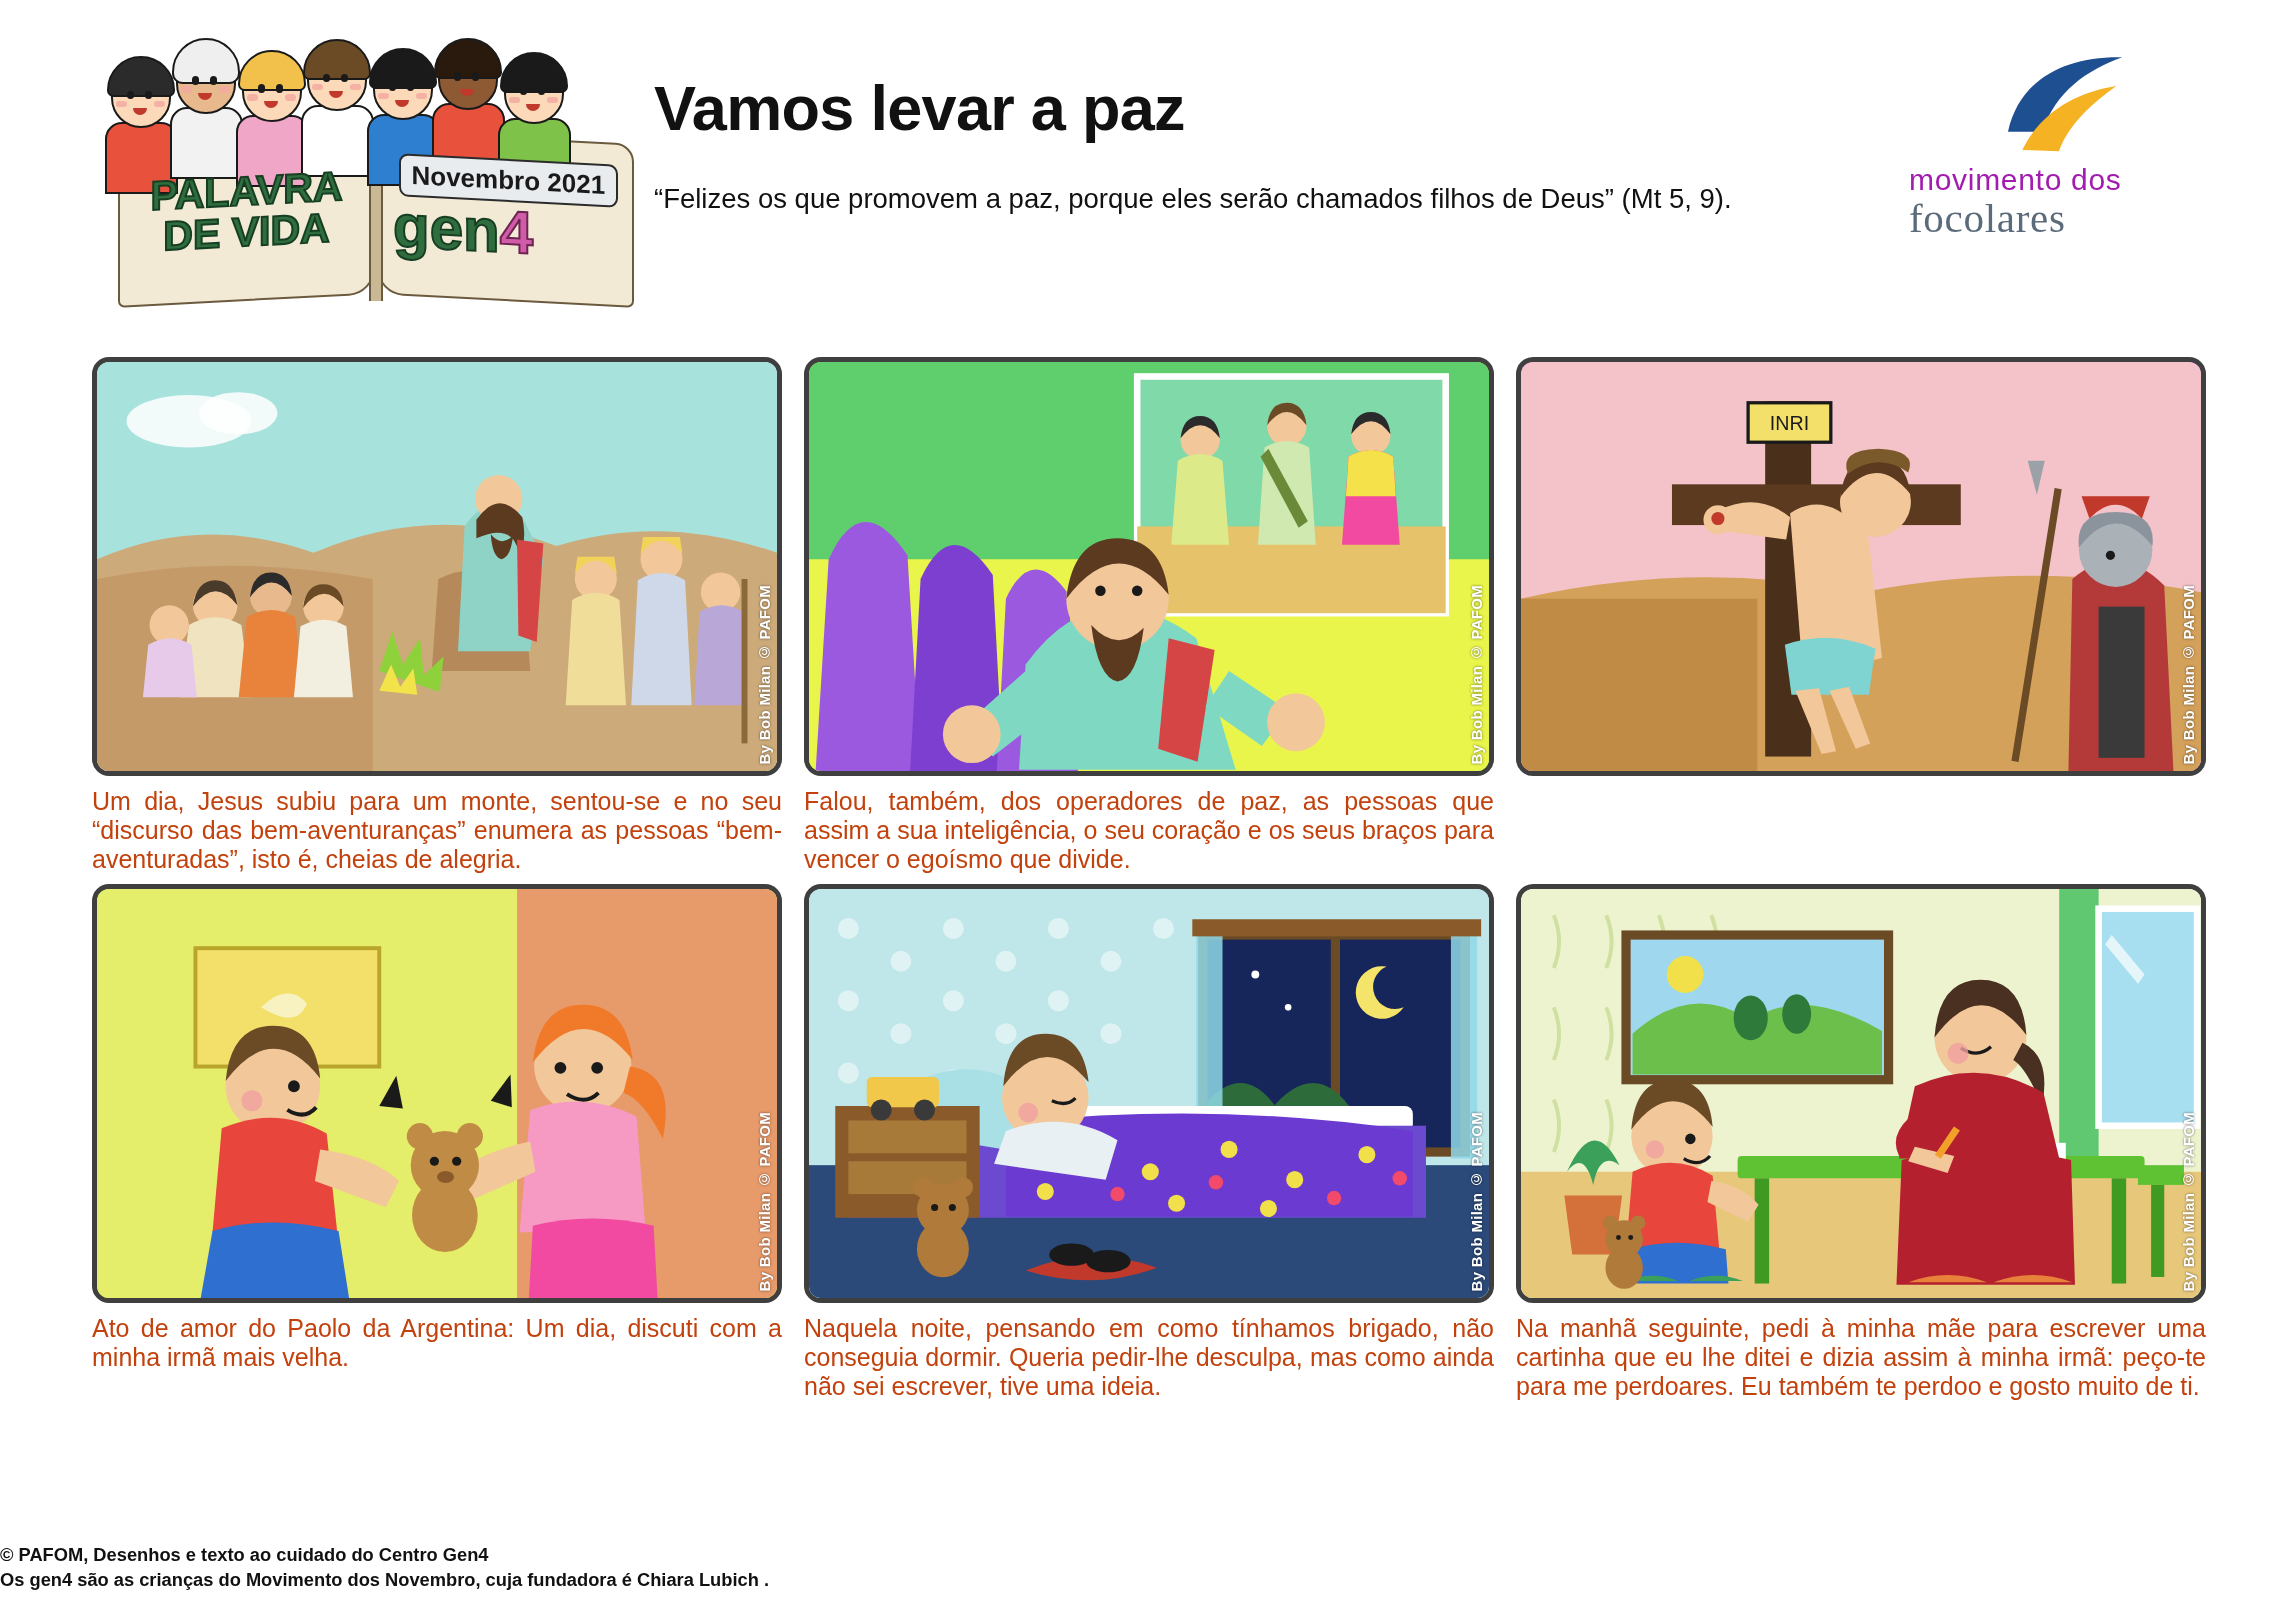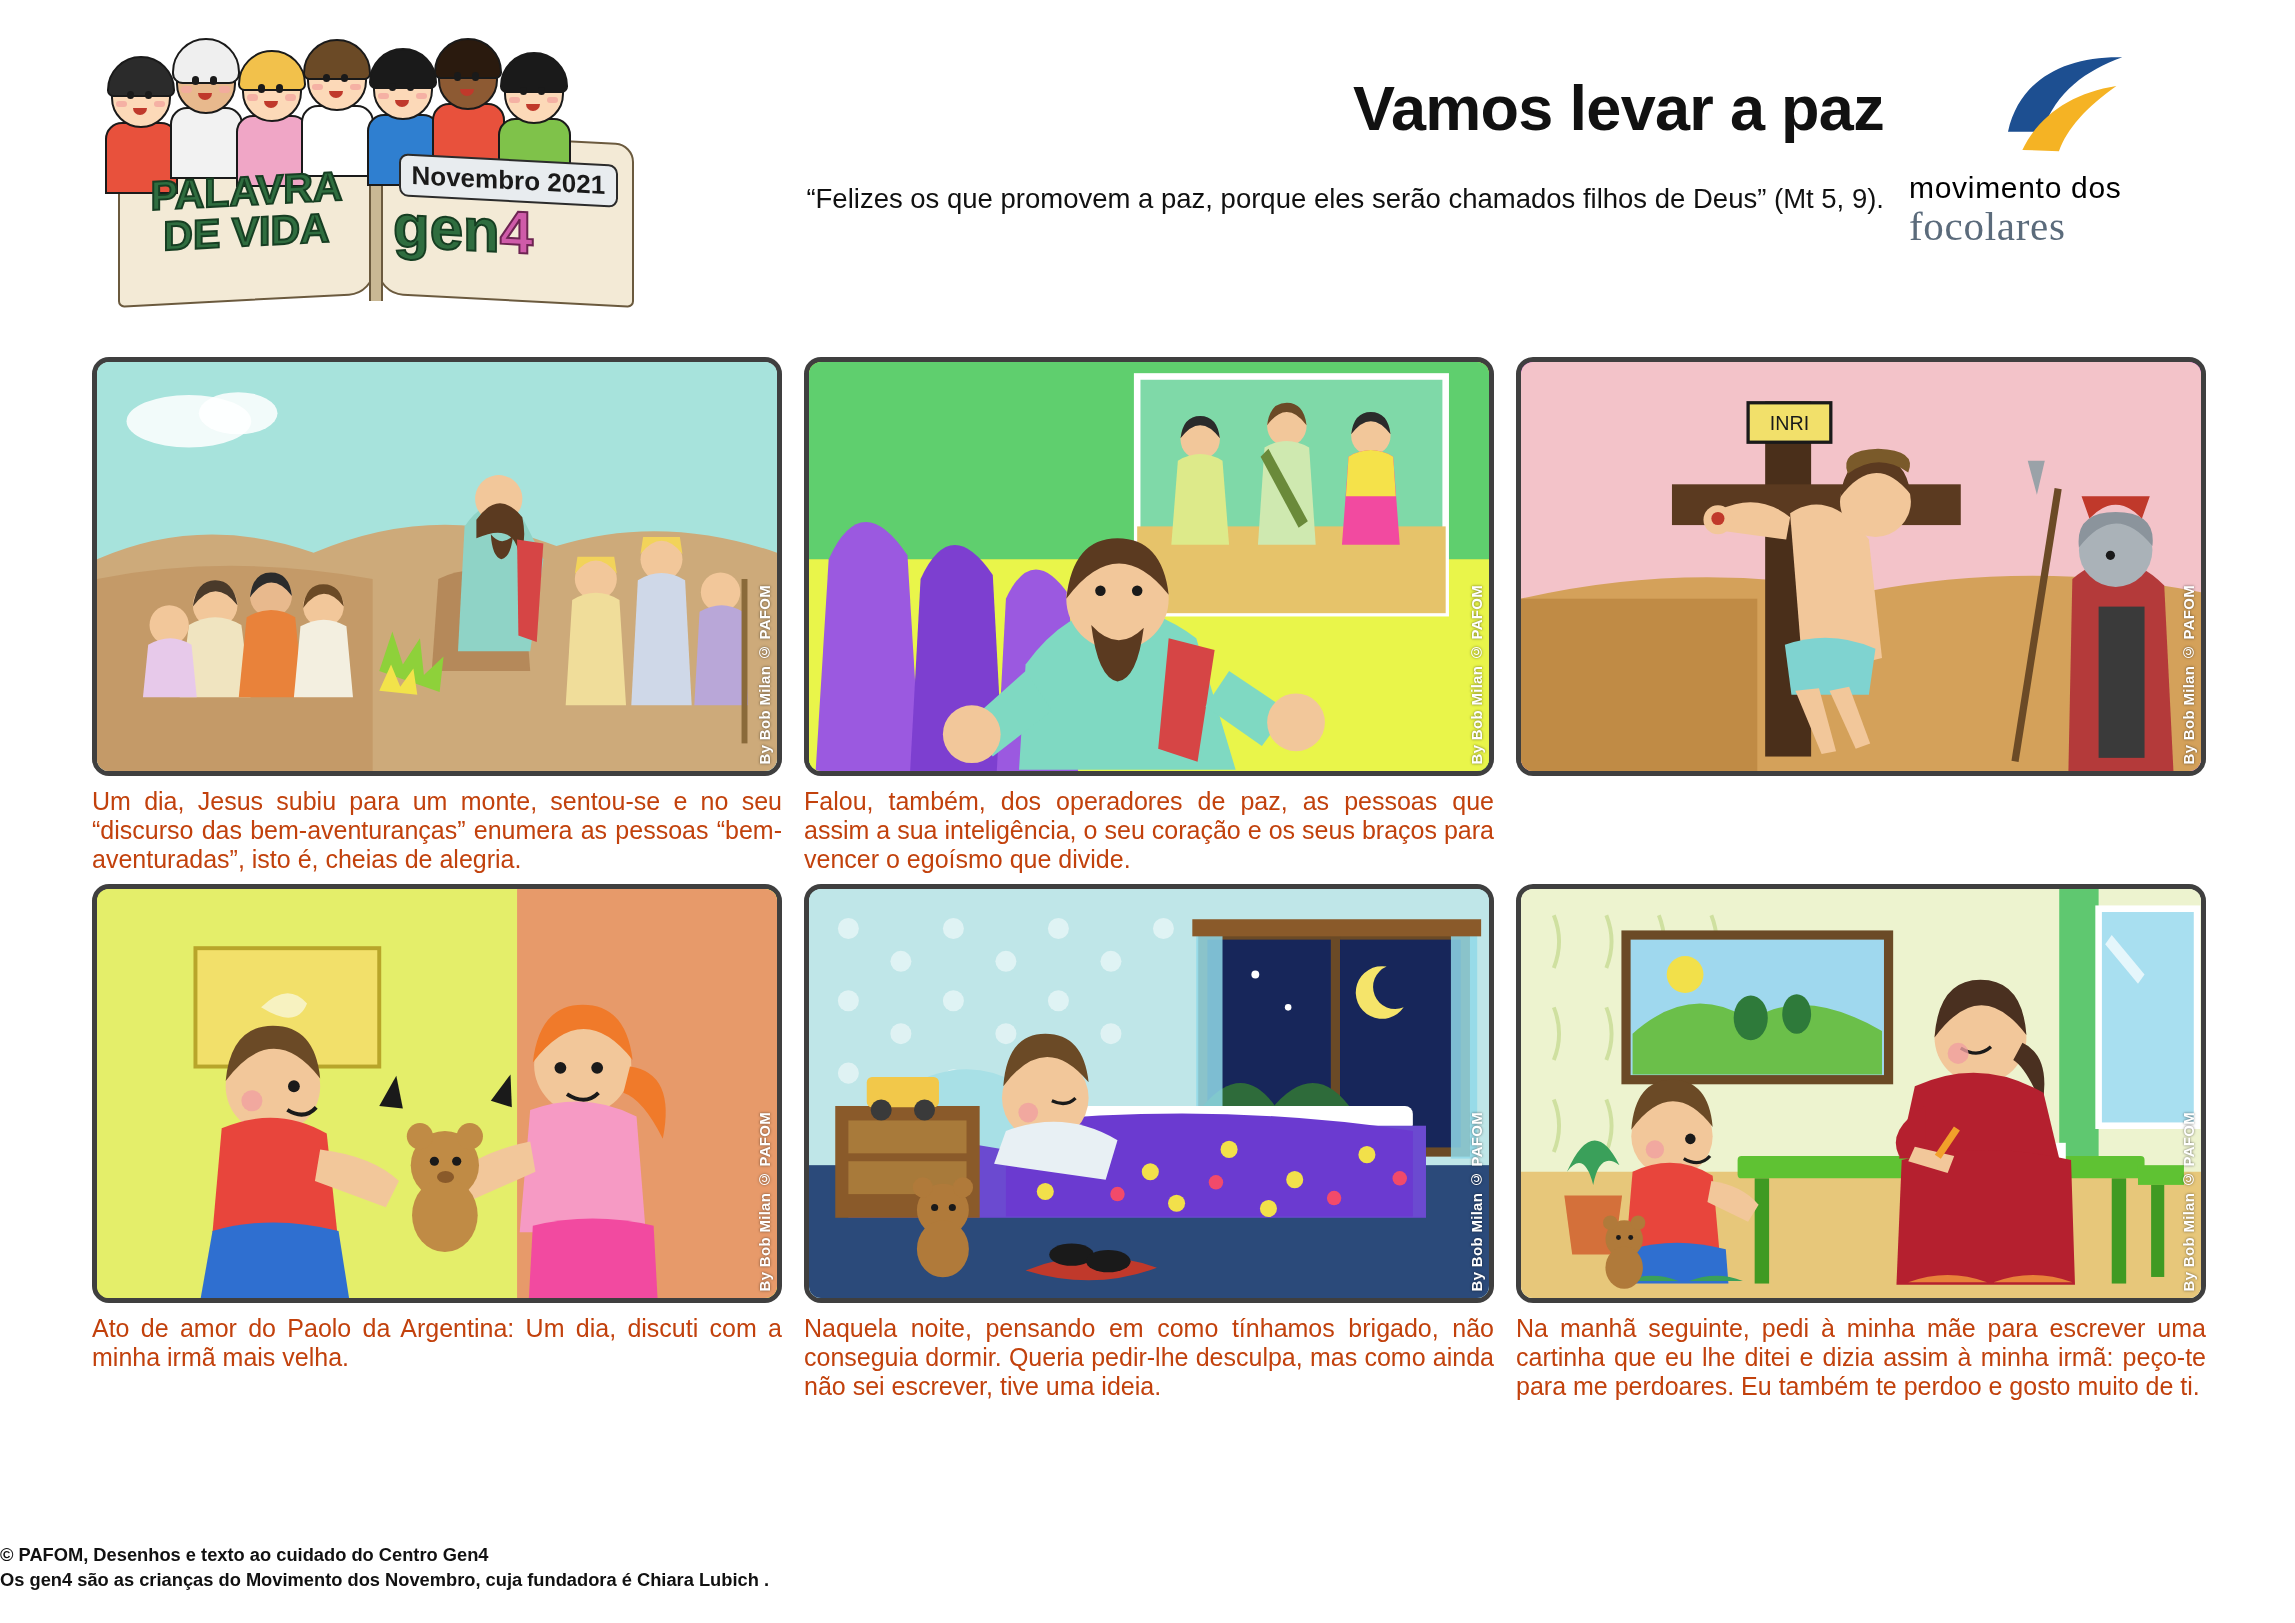--- a/index.html
+++ b/index.html
@@ -196,21 +196,21 @@
     color: #cf5ba9;
     -webkit-text-stroke: 2px #6d2452;
     font-size: 60px;
   }
 
   .title-block {
     position: absolute;
     left: 654px;
     top: 72px;
     width: 1230px;
-    text-align: right;
+    text-align: left;
   }
   .main-title {
     font-size: 63px;
     font-weight: bold;
     letter-spacing: -0.7px;
     color: #111;
     margin: 0;
     font-family: "Liberation Sans", sans-serif;
   }
   .verse {
@@ -228,23 +228,23 @@
     text-align: left;
   }
   .foc-mark {
     position: relative;
     left: 79px;
     width: 151px;
     height: 111px;
   }
   .foc-text1 {
     font-size: 30px;
-    color: #000000;
+    color: #a21caf;
     letter-spacing: 0.7px;
-    margin-top: 8px;
+    margin-top: 0;
   }
   .foc-text2 {
     font-size: 41px;
     color: #5b6b7b;
     letter-spacing: 0.7px;
     line-height: 42px;
     font-family: Liberation Serif, serif;
   }
 
   

